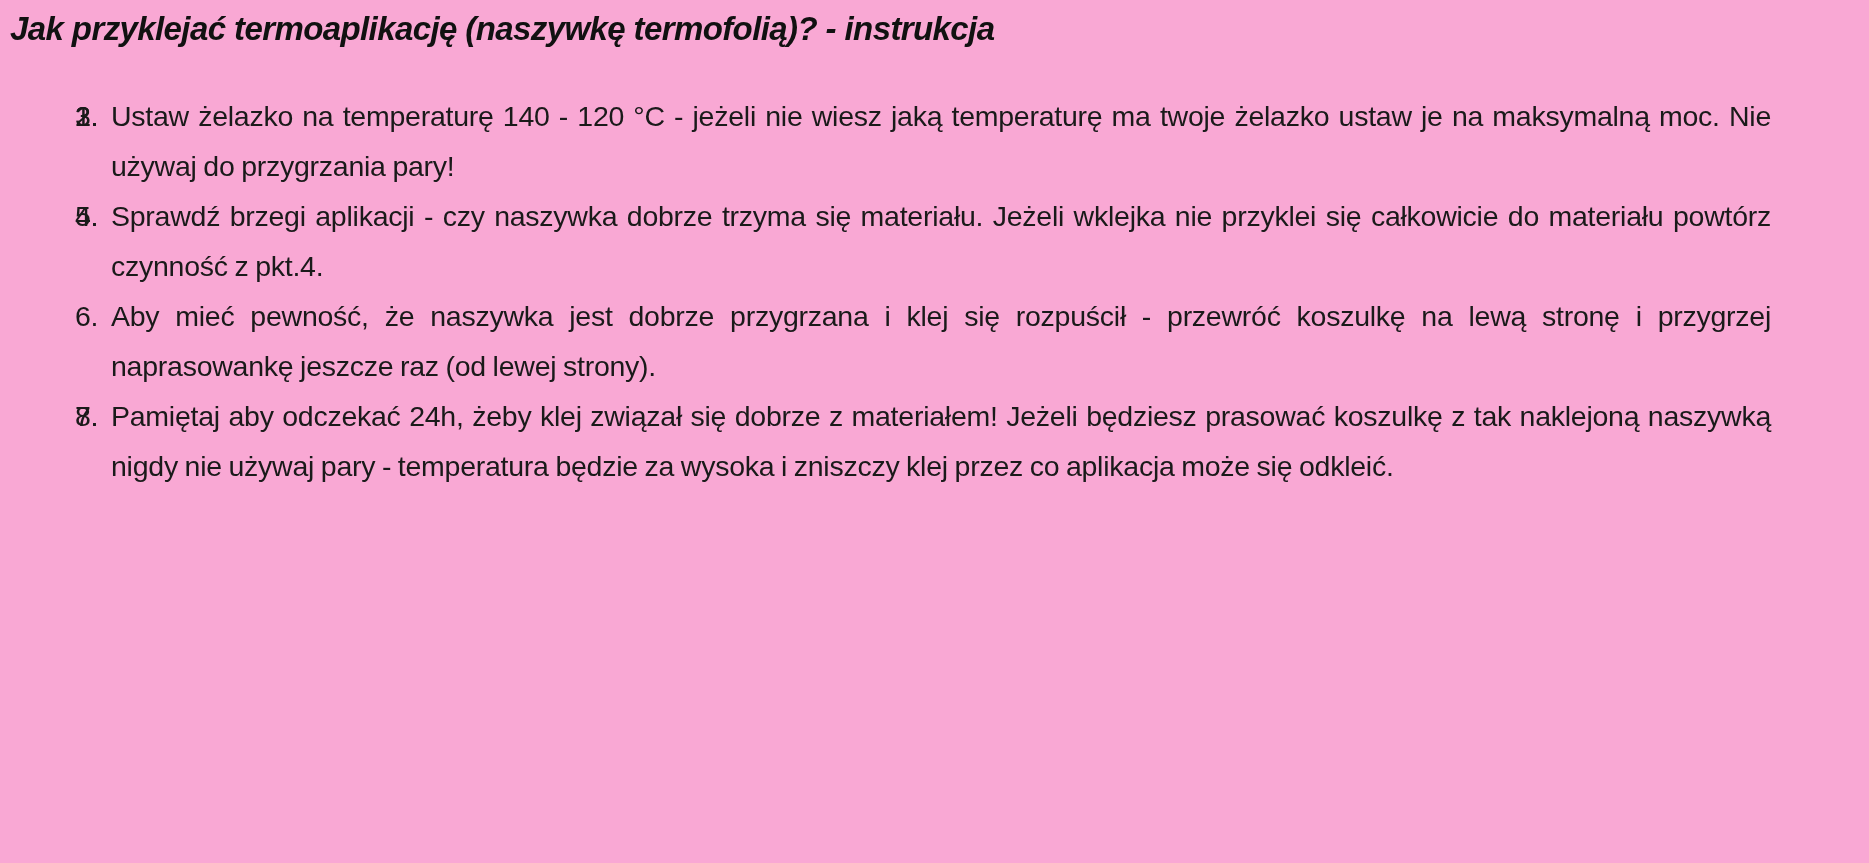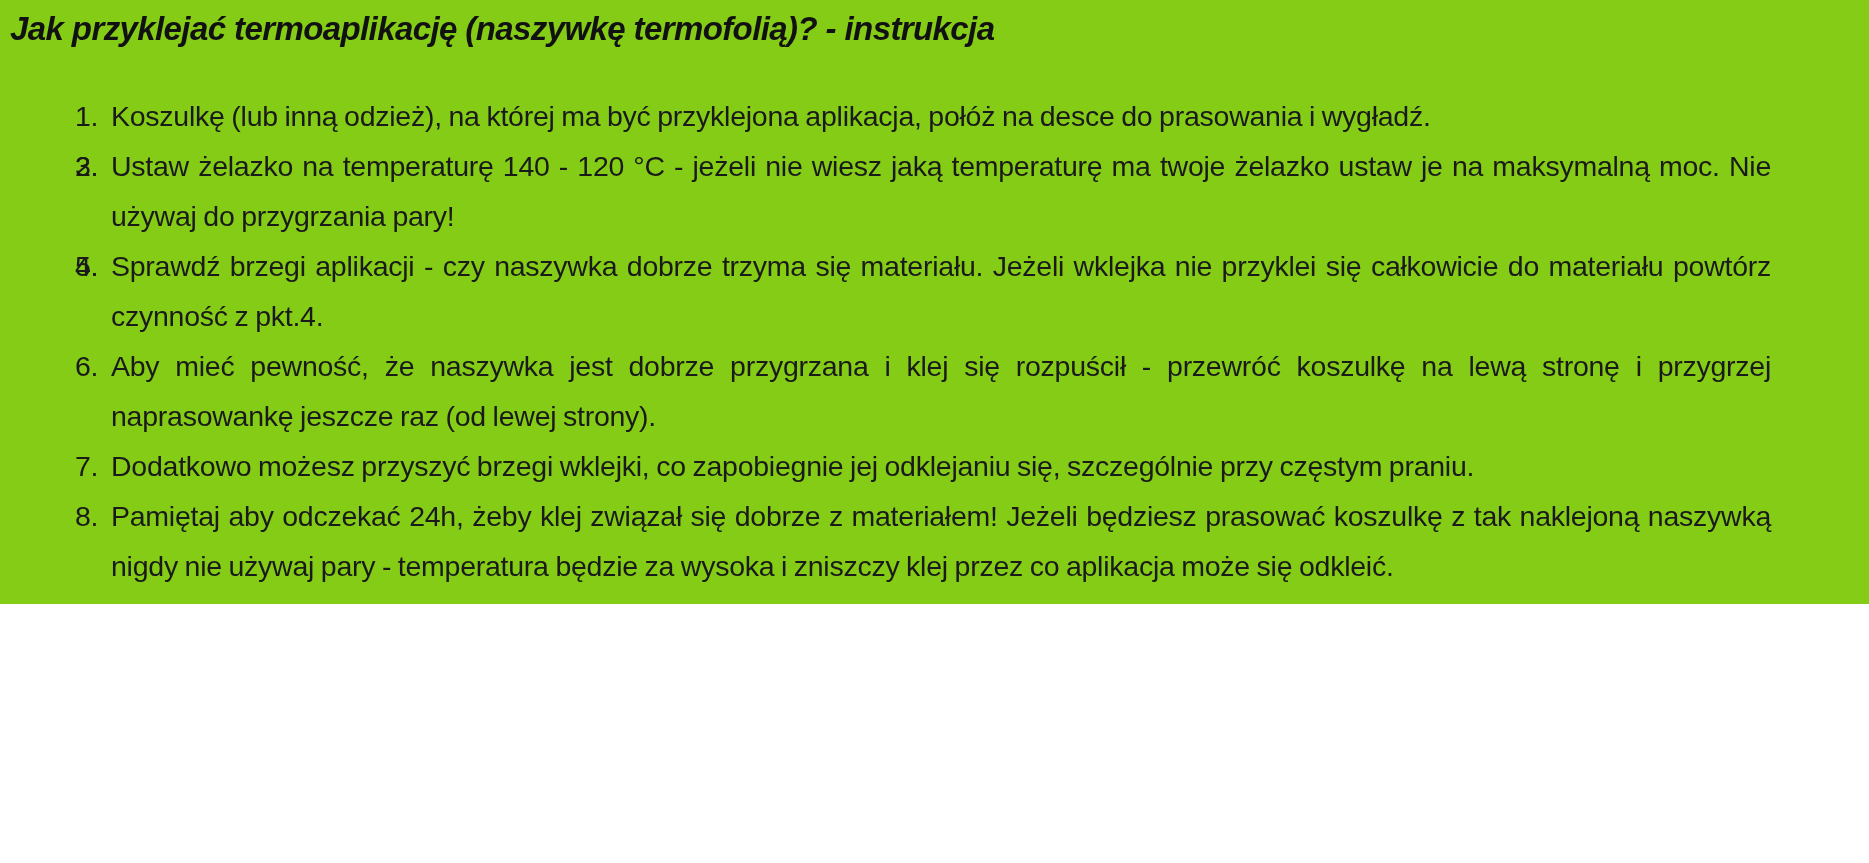--- a/index.html
+++ b/index.html
@@ -10,22 +10,22 @@
     body {
       width: 1869px;
       height: 863px;
       overflow: hidden;
       color: #1a1a1a;
       font-family: "Liberation Sans", "DejaVu Sans", sans-serif;
     }
     .page {
       position: relative;
       width: 1869px;
-      height: 604px;
-      background: #84cc16;
+      height: 863px;
+      background: #f9a8d4;
     }
     .title {
       position: absolute;
       left: 10px;
       top: 6px;
       margin: 0;
       font-size: 33px;
       font-weight: bold;
       font-style: italic;
       letter-spacing: -0.6px;
@@ -64,21 +64,20 @@
   </style>
 </head>
 <body>
 
 <div class="page">
   <h1 class="title">Jak przyklejać termoaplikację (naszywkę termofolią)? - instrukcja</h1>
 
   <ol class="steps">
     <li class="step">
       <span class="step-num">1.</span>
-      <span class="step-text">Koszulkę (lub inną odzież), na której ma być przyklejona aplikacja, połóż na desce do prasowania i wygładź.</span>
     </li>
     <li class="step">
       <span class="step-num">2.</span>
     </li>
     <li class="step">
       <span class="step-num">3.</span>
       <span class="step-text">Ustaw żelazko na temperaturę 140 - 120 °C - jeżeli nie wiesz jaką temperaturę ma twoje żelazko ustaw je na maksymalną moc. Nie używaj do przygrzania pary!</span>
     </li>
     <li class="step">
       <span class="step-num">4.</span>
@@ -86,20 +85,19 @@
     <li class="step">
       <span class="step-num">5.</span>
       <span class="step-text">Sprawdź brzegi aplikacji - czy naszywka dobrze trzyma się materiału. Jeżeli wklejka nie przyklei się całkowicie do materiału powtórz czynność z pkt.4.</span>
     </li>
     <li class="step">
       <span class="step-num">6.</span>
       <span class="step-text">Aby mieć pewność, że naszywka jest dobrze przygrzana i klej się rozpuścił - przewróć koszulkę na lewą stronę i przygrzej naprasowankę jeszcze raz (od lewej strony).</span>
     </li>
     <li class="step">
       <span class="step-num">7.</span>
-      <span class="step-text">Dodatkowo możesz przyszyć brzegi wklejki, co zapobiegnie jej odklejaniu się, szczególnie przy częstym praniu.</span>
     </li>
     <li class="step">
       <span class="step-num">8.</span>
       <span class="step-text">Pamiętaj aby odczekać 24h, żeby klej związał się dobrze z materiałem! Jeżeli będziesz prasować koszulkę z tak naklejoną naszywką nigdy nie używaj pary - temperatura będzie za wysoka i zniszczy klej przez co aplikacja może się odkleić.</span>
     </li>
   </ol>
 </div>
 
 </body></html>

